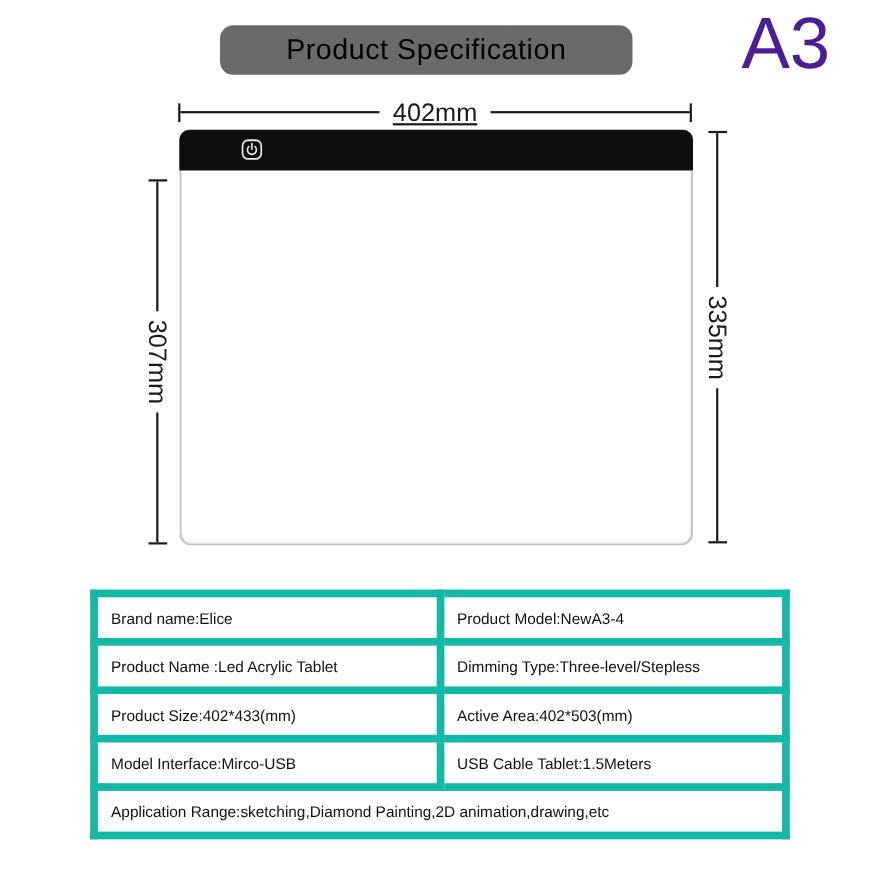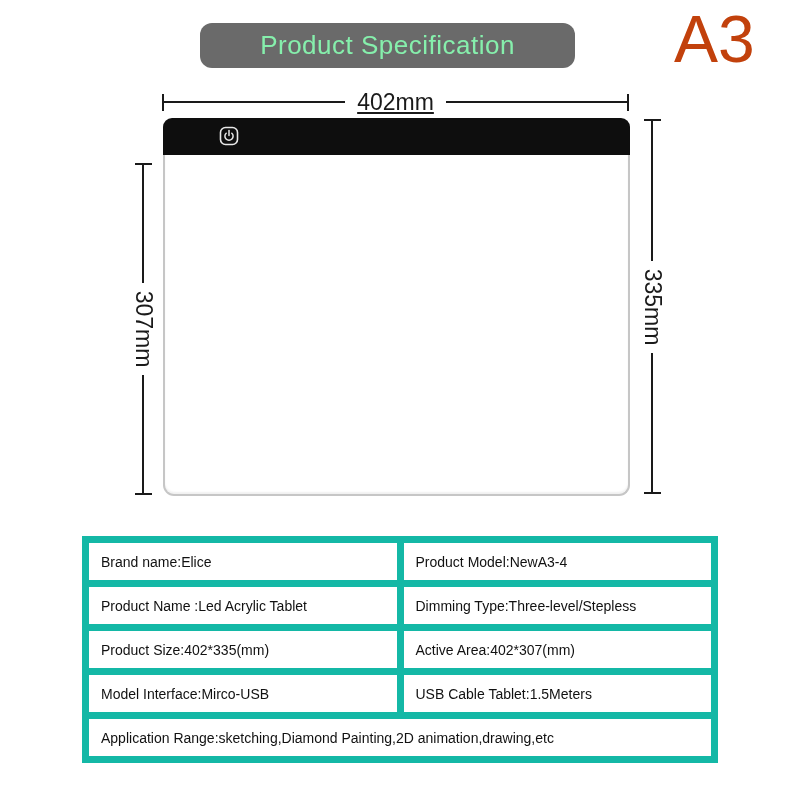--- a/index.html
+++ b/index.html
@@ -6,24 +6,24 @@
   .canvas{
     position:relative;width:800px;height:800px;background:#ffffff;
     font-family:"Liberation Sans",sans-serif;color:#1a1a1a;overflow:hidden;
   }
   
   .banner{
     position:absolute;left:200px;top:23px;width:375px;height:45px;
     background:#6a6a6a;border-radius:12px;
     display:flex;align-items:center;justify-content:center;
   }
-  .banner span{color:#86efac;font-size:26px;letter-spacing:.5px;}
+  .banner span{color:#000000;font-size:26px;letter-spacing:.5px;}
   .size-badge{
     position:absolute;left:674px;top:6px;
-    color:#c2410c;font-size:66px;font-weight:500;line-height:1;
+    color:#4c1d95;font-size:66px;font-weight:500;line-height:1;
   }
   
   .hdim{
     position:absolute;left:162px;top:91px;width:467px;height:22px;
     display:flex;align-items:center;text-decoration:underline;
   }
   .hdim .tick{width:2px;height:17px;background:#1a1a1a;}
   .hdim .seg{flex:1;height:2px;background:#1a1a1a;}
   .hdim .lbl{font-size:23px;padding:0 12px;white-space:nowrap;}
   .vdim{
@@ -117,22 +117,22 @@
     <tbody>
       <tr>
         <td>Brand name:Elice</td>
         <td>Product Model:NewA3-4</td>
       </tr>
       <tr>
         <td>Product Name :Led Acrylic Tablet</td>
         <td>Dimming Type:Three-level/Stepless</td>
       </tr>
       <tr>
-        <td>Product Size:402*335(mm)</td>
-        <td>Active Area:402*307(mm)</td>
+        <td>Product Size:402*433(mm)</td>
+        <td>Active Area:402*503(mm)</td>
       </tr>
       <tr>
         <td>Model Interface:Mirco-USB</td>
         <td>USB Cable Tablet:1.5Meters</td>
       </tr>
       <tr>
         <td colspan="2">Application Range:sketching,Diamond Painting,2D animation,drawing,etc</td>
       </tr>
     </tbody>
   </table>

